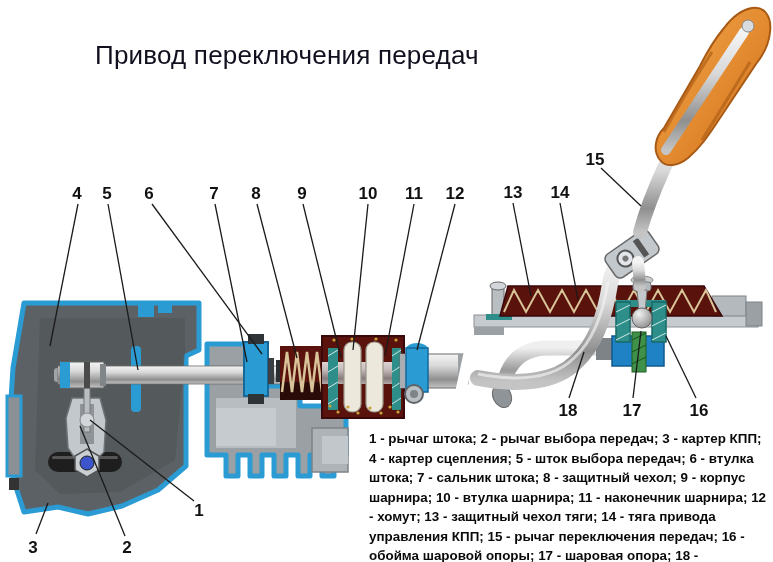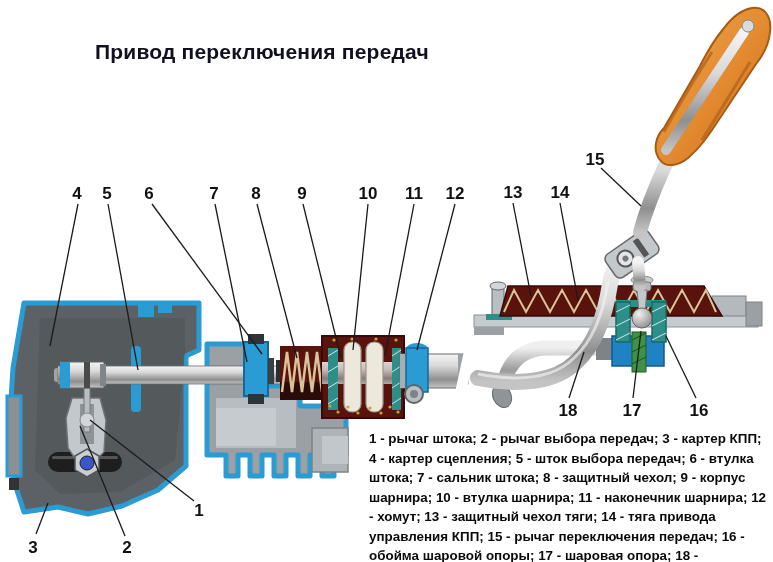--- a/index.html
+++ b/index.html
@@ -1,18 +1,18 @@
 <!DOCTYPE html>
 <html><head>
 <meta charset="utf-8">
 <style>
   html,body{margin:0;padding:0;background:#fff;}
   #stage{position:relative;width:773px;height:562px;background:#ffffff;overflow:hidden;
          font-family:"Liberation Sans",sans-serif;}
-  #title{position:absolute;left:95px;top:40px;font-size:21px;font-weight:bold;
+  #title{position:absolute;left:95px;top:40px;font-size:26px;font-weight:normal;
          color:#10101f;letter-spacing:.2px;}
   #diagram{position:absolute;left:0;top:0;}
   #legend{position:absolute;left:369px;top:429px;width:402px;font-size:13.4px;
           font-weight:bold;line-height:19.5px;color:#0a0a0a;text-align:left;}
   svg text.callout{font-family:"Liberation Sans",sans-serif;font-size:17px;font-weight:600;fill:#111;}
 </style>
 </head>
 <body>
 
 <div id="stage">

